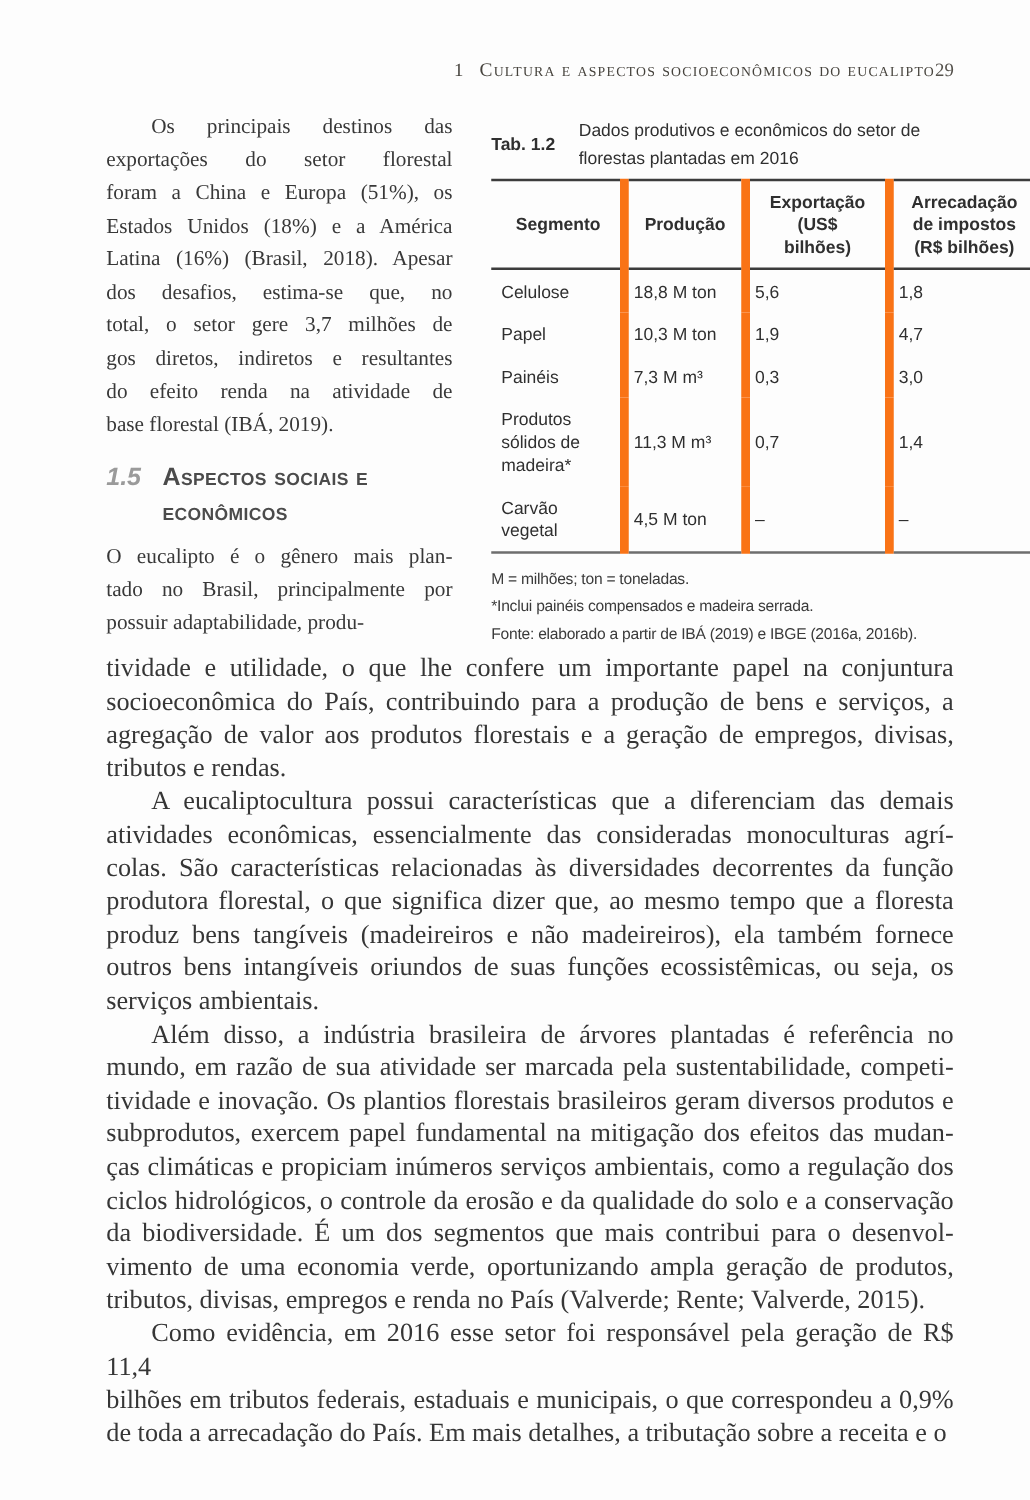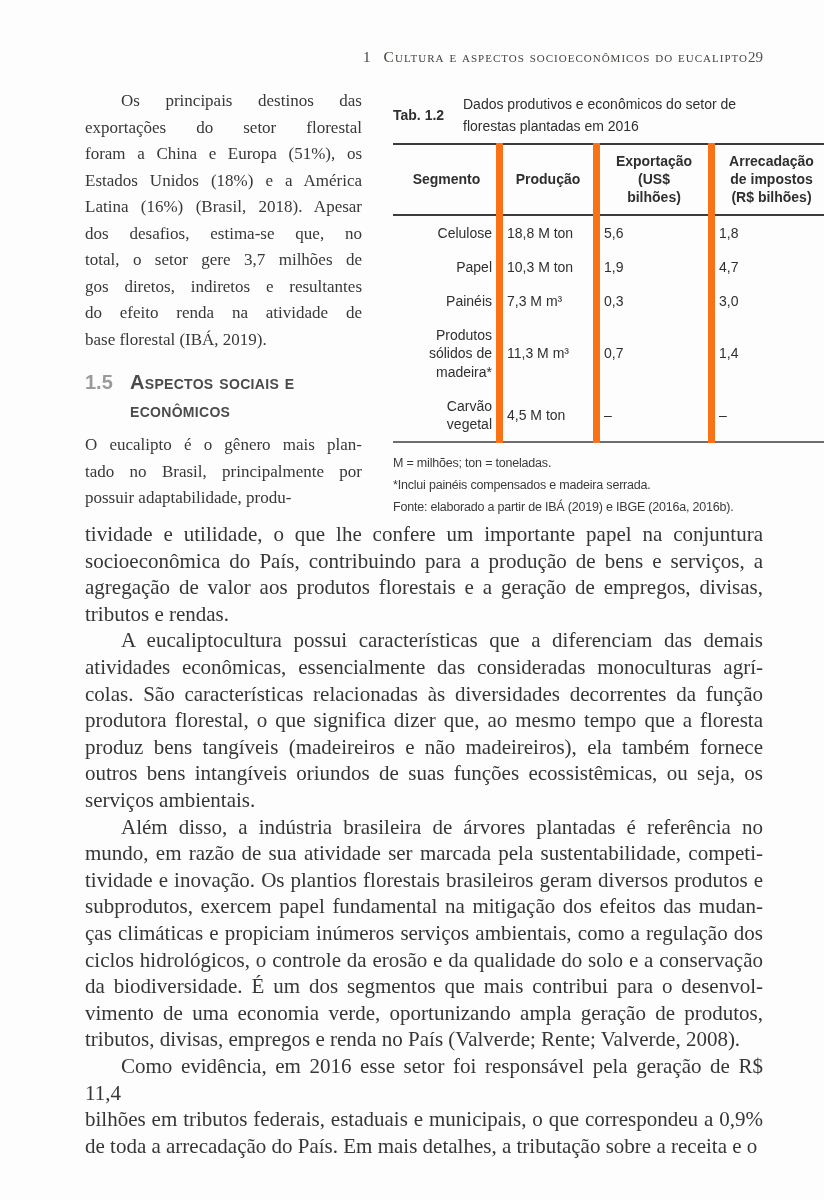--- a/index.html
+++ b/index.html
@@ -21,42 +21,42 @@
   
   .tline{text-align:left;}
   .justified .tline{text-align:justify;text-align-last:justify;}
   .justified .tline-last{text-align-last:left;}
   .indent .tline:first-child{text-indent:36px;}
   .para{margin:0;}
 
   
   .section-heading{display:flex;margin:15px 0 8px 0;font-family:"Liberation Sans",sans-serif;
                    font-weight:700;font-size:20px;line-height:28px;}
-  .sec-num{width:45px;flex-shrink:0;color:#9a9a9a;}
+  .sec-num{width:45px;flex-shrink:0;color:#9a9a9a;font-style:italic;}
   .sec-title{color:#4b4b4b;font-variant:small-caps;letter-spacing:0.3px;}
 
   
   .table-caption{display:flex;font-family:"Liberation Sans",sans-serif;font-size:14px;
                  line-height:22px;color:#2f2f2f;margin-bottom:6px;align-items:center;}
   .tab-label{font-weight:700;flex-shrink:0;width:70px;}
   .caption-lines .tline{white-space:nowrap;}
 
   .data-table{border-collapse:collapse;table-layout:fixed;width:370px;
               font-family:"Liberation Sans",sans-serif;font-size:14px;color:#2f2f2f;
               border-top:2px solid #3c3c3c;border-bottom:2px solid #6e6e6e;}
   .data-table th,.data-table td{border-left:7px solid #f97316;}
   .data-table th:first-child,.data-table td:first-child{border-left:none;}
   .data-table thead th{border-bottom:2px solid #3c3c3c;font-weight:700;white-space:pre-line;
                        padding:7px 4px;vertical-align:middle;line-height:1.3;}
   .data-table th:nth-child(1){width:91px;text-align:center;padding-left:8px;}
   .data-table th:nth-child(2){width:82px;text-align:center;}
   .data-table th:nth-child(3){width:100px;text-align:center;}
   .data-table th:nth-child(4){width:97px;text-align:center;padding-left:8px;}
   .data-table td{padding:8px 4px;vertical-align:middle;line-height:1.3;text-align:left;}
-  .data-table td:first-child{text-align:right;padding-left:8px;}
+  .data-table td:first-child{text-align:left;padding-left:8px;}
 
   .footnotes{margin-top:9px;font-family:"Liberation Sans",sans-serif;font-size:12.5px;
              letter-spacing:-0.2px;line-height:22px;color:#3a3a3a;}
   .footnotes .tline{white-space:nowrap;}
 
   
   .body-text{margin-top:3px;font-size:21px;line-height:26.6px;color:#363636;}
 </style>
 </head>
 <body>
@@ -183,21 +183,21 @@
         </div>
         <div class="para justified indent">
           <div class="tline">Além disso, a indústria brasileira de árvores plantadas é referência no</div>
           <div class="tline">mundo, em razão de sua atividade ser marcada pela sustentabilidade, competi-</div>
           <div class="tline">tividade e inovação. Os plantios florestais brasileiros geram diversos produtos e</div>
           <div class="tline">subprodutos, exercem papel fundamental na mitigação dos efeitos das mudan-</div>
           <div class="tline">ças climáticas e propiciam inúmeros serviços ambientais, como a regulação dos</div>
           <div class="tline">ciclos hidrológicos, o controle da erosão e da qualidade do solo e a conservação</div>
           <div class="tline">da biodiversidade. É um dos segmentos que mais contribui para o desenvol-</div>
           <div class="tline">vimento de uma economia verde, oportunizando ampla geração de produtos,</div>
-          <div class="tline tline-last">tributos, divisas, empregos e renda no País (Valverde; Rente; Valverde, 2008).</div>
+          <div class="tline tline-last">tributos, divisas, empregos e renda no País (Valverde; Rente; Valverde, 2015).</div>
         </div>
         <div class="para justified indent">
           <div class="tline">Como evidência, em 2016 esse setor foi responsável pela geração de R$ 11,4</div>
           <div class="tline">bilhões em tributos federais, estaduais e municipais, o que correspondeu a 0,9%</div>
           <div class="tline tline-last">de toda a arrecadação do País. Em mais detalhes, a tributação sobre a receita e o</div>
         </div>
       </div>
 
   </div>
 </div>

